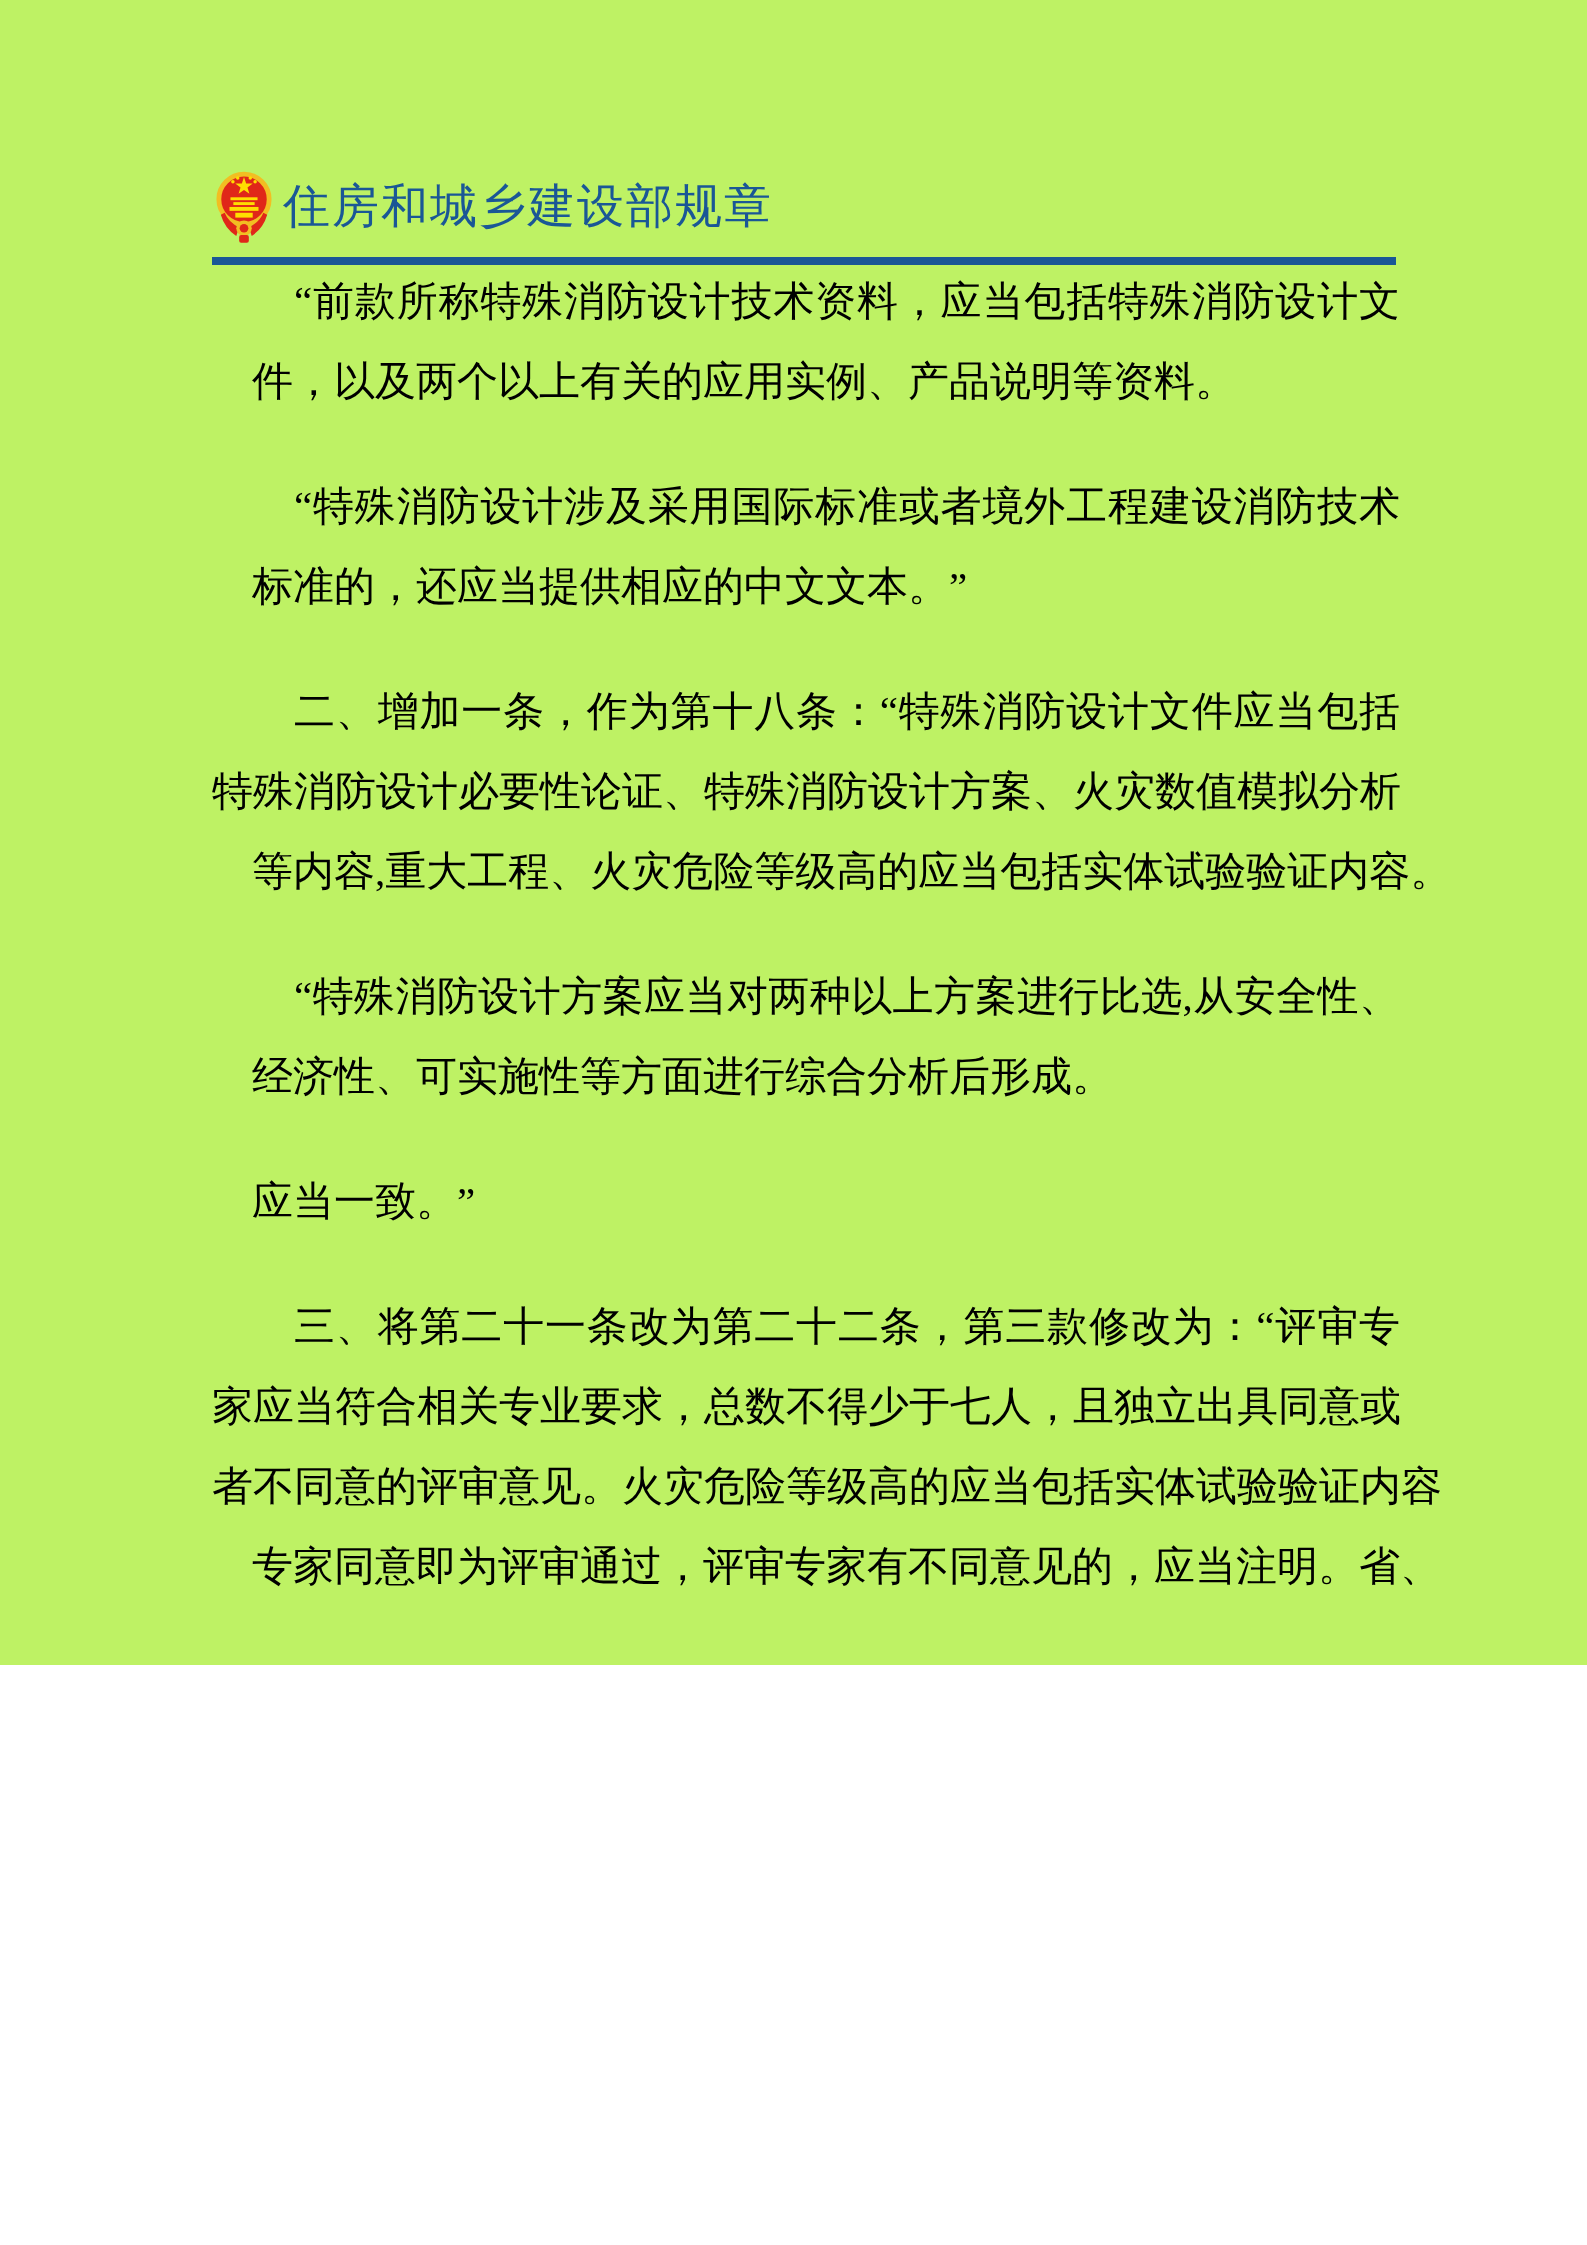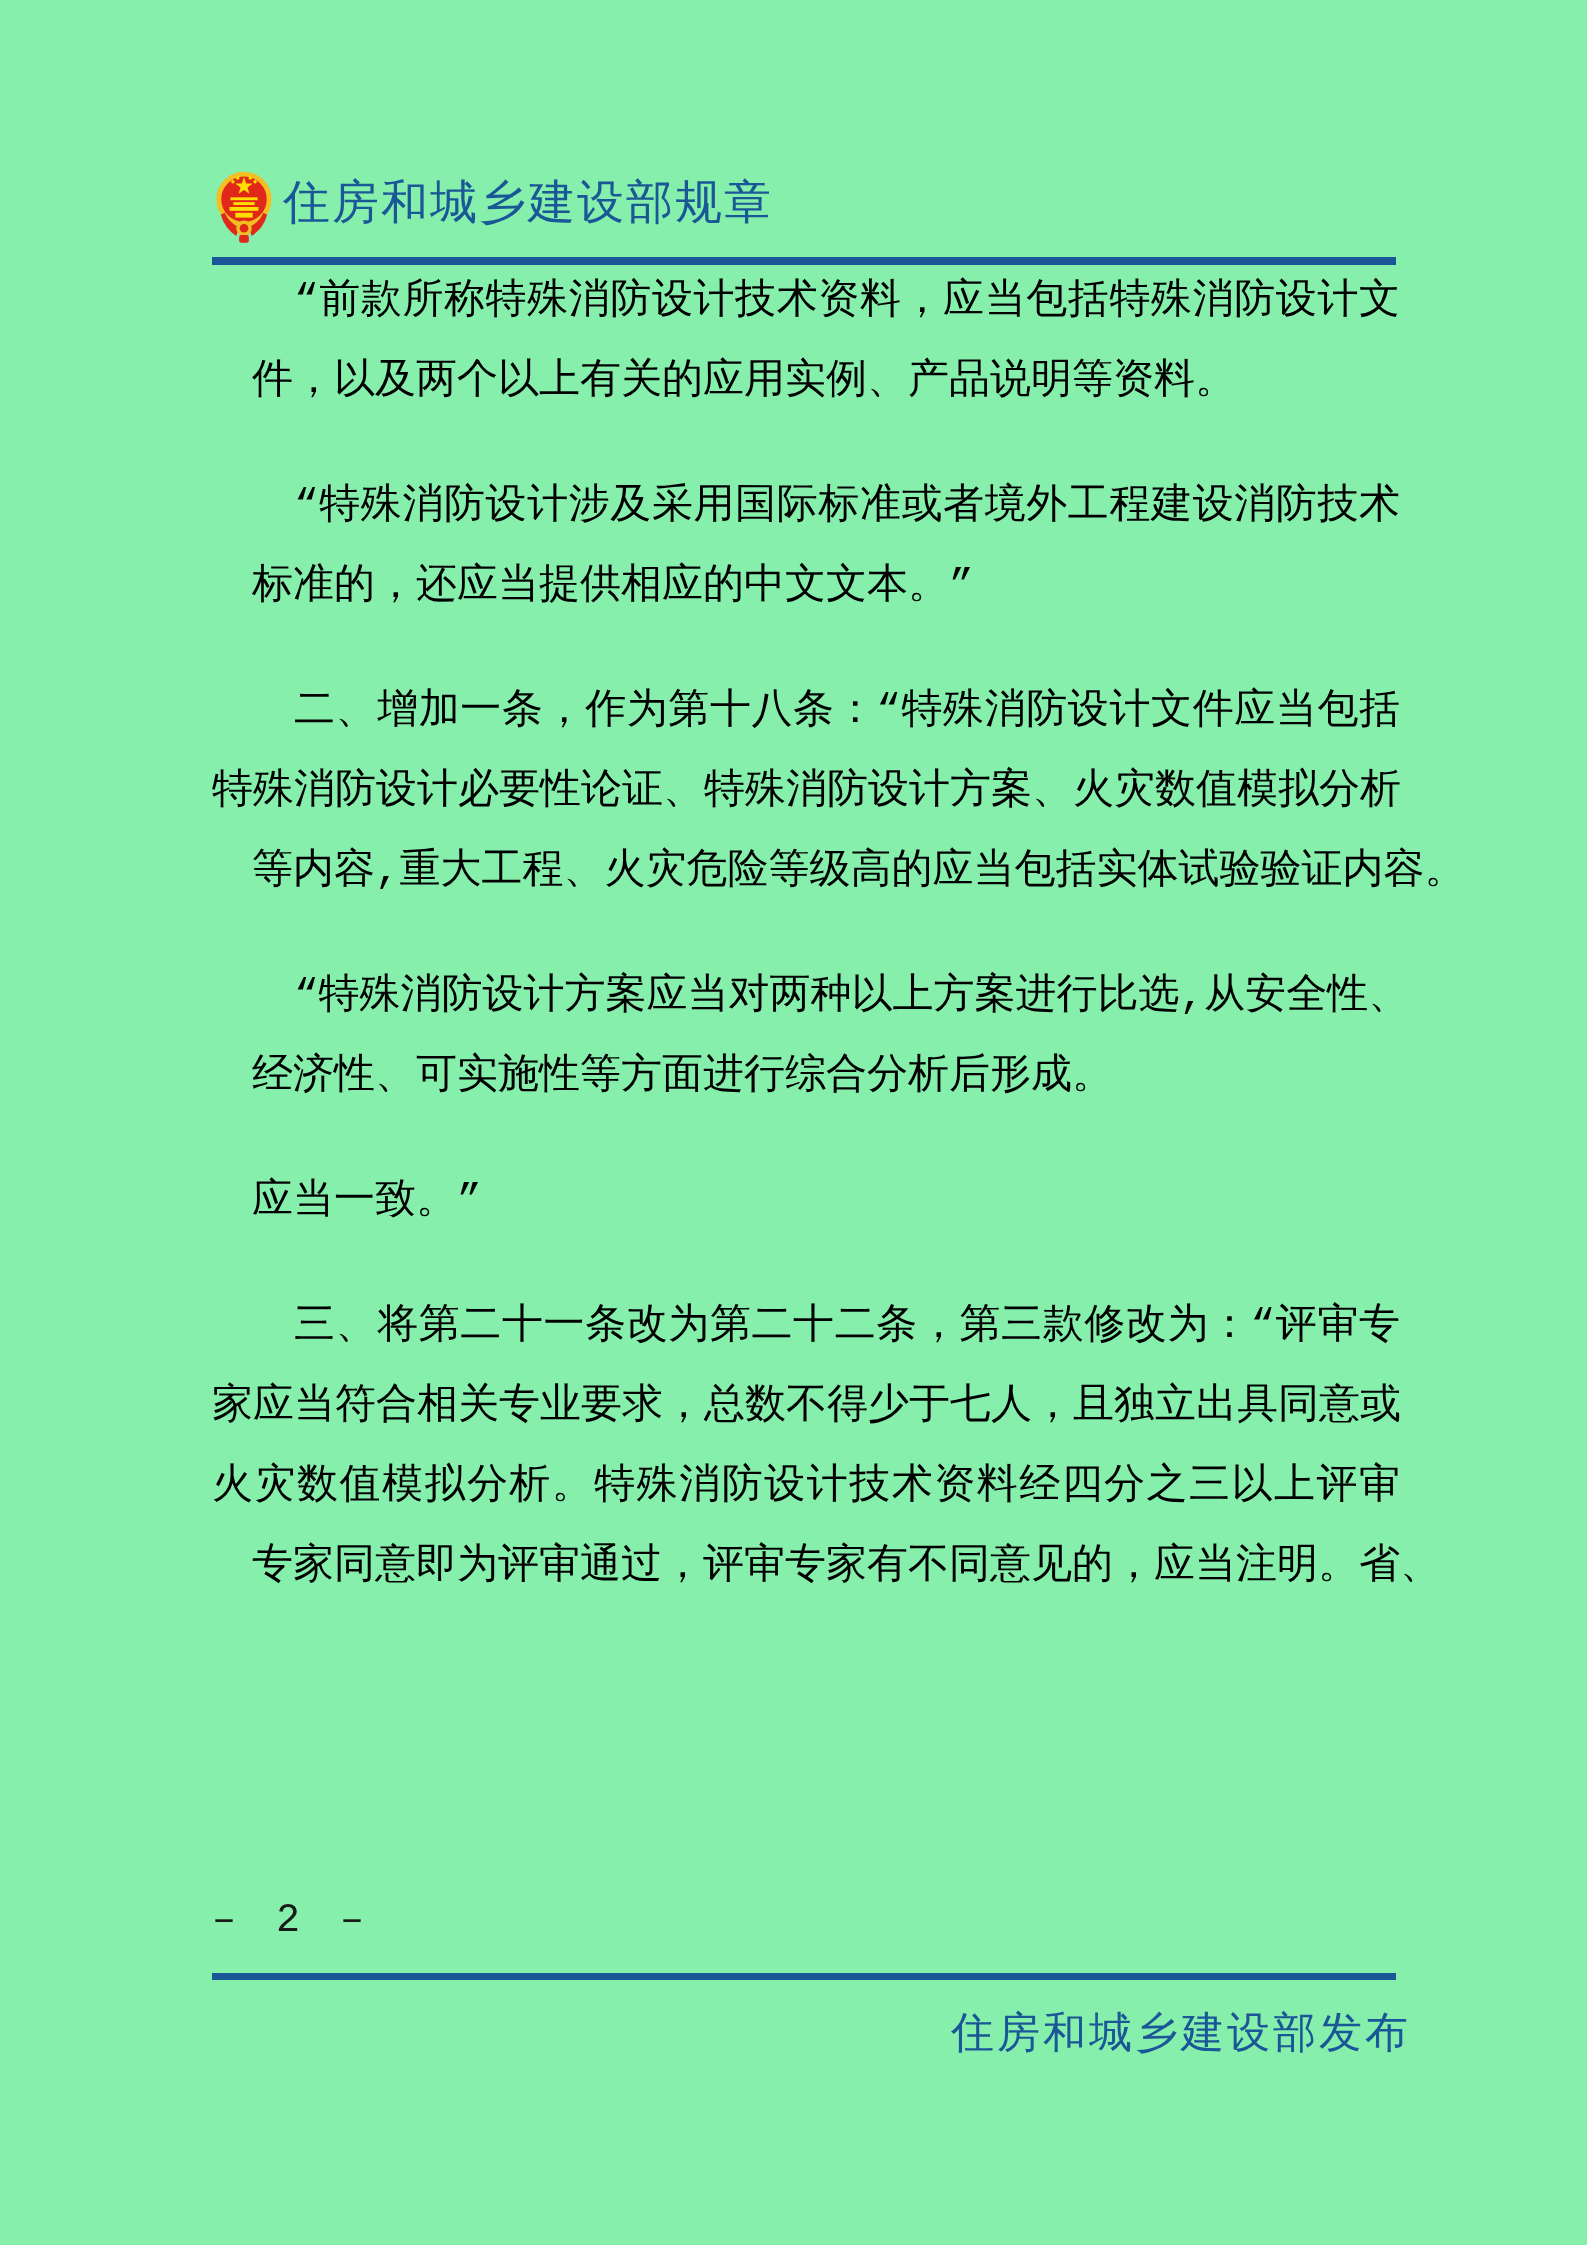--- a/index.html
+++ b/index.html
@@ -3,24 +3,24 @@
 <meta charset="utf-8">
 <style>
   html, body {
     margin: 0;
     padding: 0;
     background: #ffffff;
   }
   .page {
     position: relative;
     width: 1587px;
-    height: 2245px;
-    background: #86efac;
+    height: 1665px;
+    background: #bef264;
     overflow: hidden;
-    font-family: Liberation Mono, monospace;
+    font-family: Liberation Serif, serif;
   }
 
   
   .header {
     position: absolute;
     left: 215px;
     top: 166px;
     height: 80px;
     display: flex;
     align-items: center;
@@ -145,21 +145,21 @@
       <span class="line end">经济性、可实施性等方面进行综合分析后形成。</span>
     </p>
 
     <p class="para">
       <span class="line end">应当一致。”</span>
     </p>
 
     <p class="para">
       <span class="line first">三、将第二十一条改为第二十二条，第三款修改为：“评审专</span>
       <span class="line">家应当符合相关专业要求，总数不得少于七人，且独立出具同意或</span>
-      <span class="line">火灾数值模拟分析。特殊消防设计技术资料经四分之三以上评审</span>
+      <span class="line">者不同意的评审意见。火灾危险等级高的应当包括实体试验验证内容</span>
       <span class="line end">专家同意即为评审通过，评审专家有不同意见的，应当注明。省、</span>
     </p>
 
   </div>
 
   <div class="page-number">– 2 –</div>
 
   <div class="rule rule-bottom"></div>
 
   <div class="publisher">住房和城乡建设部发布</div>

